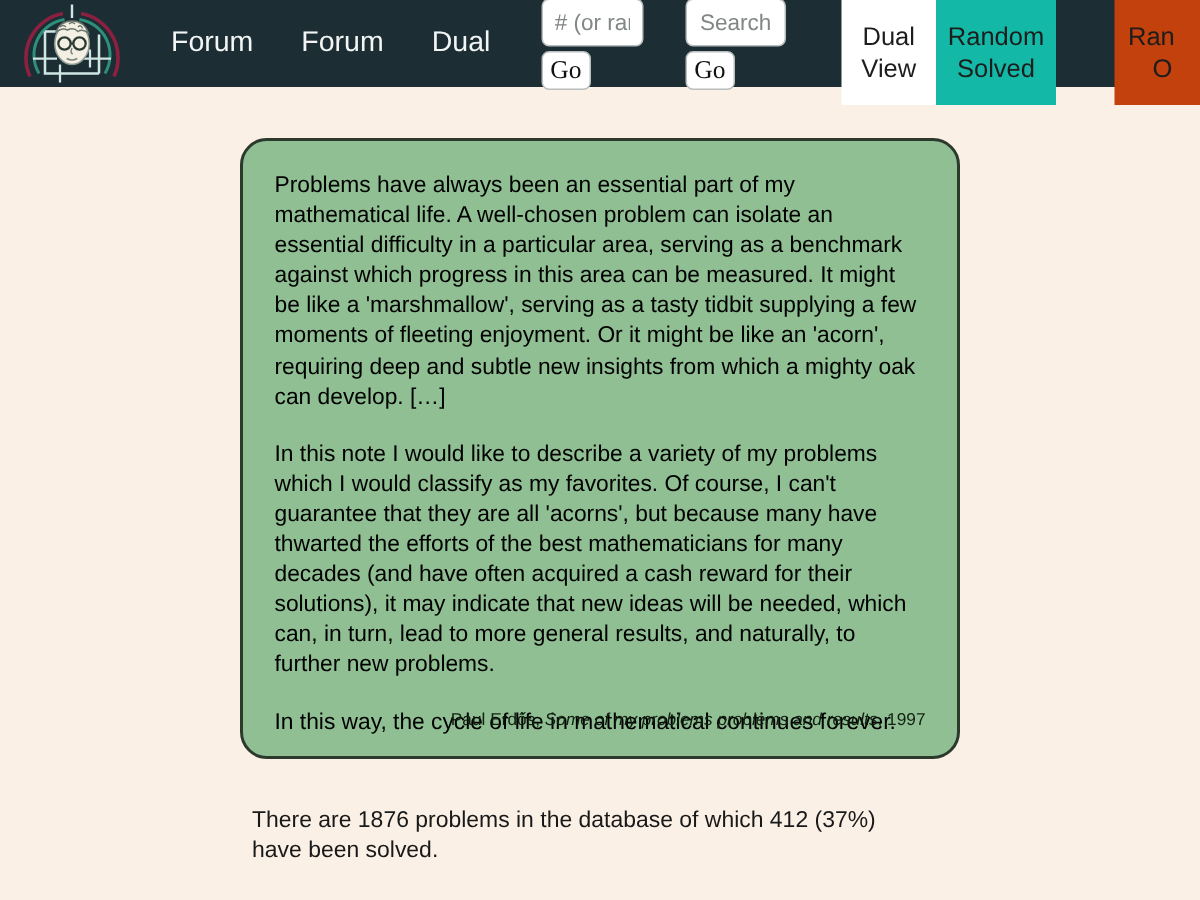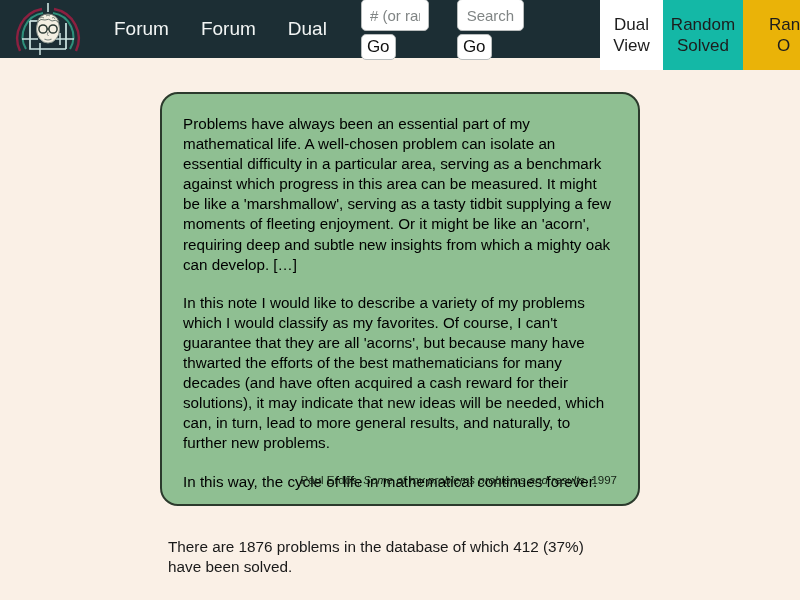--- a/index.html
+++ b/index.html
@@ -79,21 +79,21 @@
   .txt-input.num  { width: 68px; }
   .txt-input.srch { width: 67px; text-align: center; }
   .txt-input::placeholder { color: #808585; opacity: 1; }
   .go-btn {
     margin-top: 3px;
     border: 1px solid #b9bdbd;
     border-radius: 5px;
     background: #fff;
     color: #111;
     font-size: 17px;
-    font-family: Liberation Sans, sans-serif;
+    font-family: Liberation Serif, serif;
     height: 26px;
     min-width: 29px;
     padding: 0 5px;
     cursor: pointer;
     line-height: 24px;
   }
 
   
   .nav-actions {
     display: flex;
@@ -108,21 +108,21 @@
     font-size: 17px;
     color: #1d1d1d;
     text-decoration: none;
     line-height: 21px;
     text-align: center;
     padding: 0 6px;
     white-space: nowrap;
   }
   .act-dual   { background: #ffffff; width: 63px; }
   .act-solved { background: #14b8a6; width: 80px; }
-  .act-open   { background: #eab308; width: 57px; align-items: flex-start; padding-left: 26px; }
+  .act-open   { background: #c2410c; width: 57px; align-items: flex-start; padding-left: 9px; margin-left: 39px; }
   .act-open span:last-child { align-self: center; margin-left: 4px; }
 
   
   .quote-card {
     position: absolute;
     left: 160px; top: 92px;
     width: 480px; height: 414px;
     background: #8fbf92;
     border: 2px solid #2b3a2c;
     border-radius: 18px;

